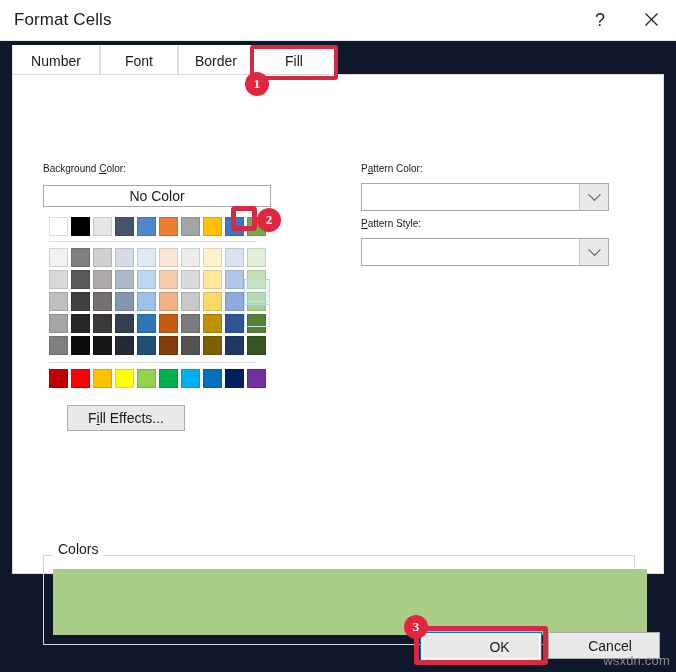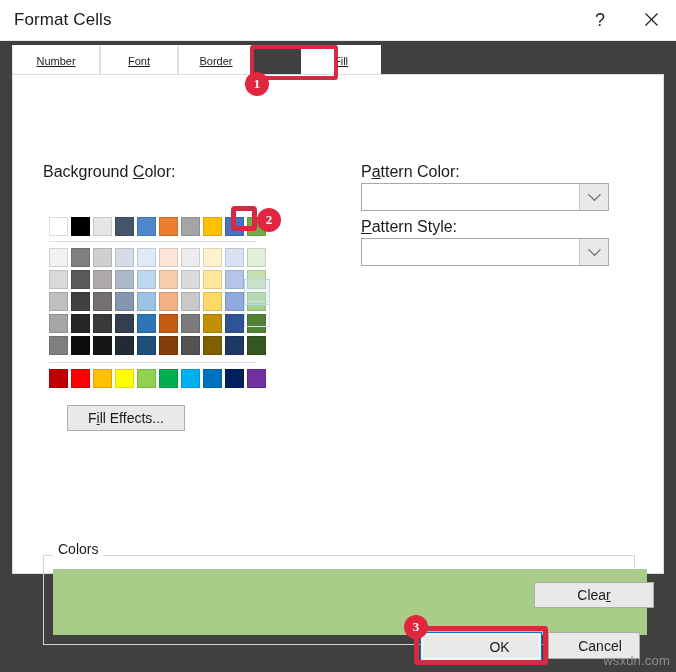--- a/index.html
+++ b/index.html
@@ -16,21 +16,21 @@
     position: relative;
   }
 
   
   #dialog {
     position: absolute;
     left: 0;
     top: 0;
     width: 676px;
     height: 672px;
-    background: #404040;
+    background: #0f172a;
     box-sizing: border-box;
   }
 
   
   #titlebar {
     position: absolute;
     left: 0; top: 0;
     width: 676px;
     height: 40px;
     background: #ffffff;
@@ -68,27 +68,26 @@
     height: 30px;
   }
   .tab {
     position: absolute;
     top: 0;
     height: 30px;
     box-sizing: border-box;
     display: flex;
     align-items: center;
     justify-content: center;
-    font-size: 11px;
+    font-size: 14px;
     color: #1b1b1b;
     background: #ffffff;
     border-left: 1px solid #e1e1e1;
     border-right: 1px solid #e1e1e1;
     border-top: 1px solid transparent;
-    text-decoration: underline;
   }
   .tab.active {
     background: #ffffff;
     border-left: 1px solid #ffffff;
     border-right: 1px solid #ffffff;
   }
 
   
   #panel {
     position: absolute;
@@ -96,21 +95,21 @@
     top: 74px;
     width: 652px;
     height: 500px;
     box-sizing: border-box;
     border: 1px solid #dcdcdc;
     background: #ffffff;
   }
 
   .field-label {
     position: absolute;
-    font-size: 16px;
+    font-size: 10px;
     color: #1b1b1b;
   }
   .ul { text-decoration: underline; }
 
   
   #no-color-btn {
     position: absolute;
     left: 30px;
     top: 110px;
     width: 228px;
@@ -274,21 +273,21 @@
     align-items: center;
     justify-content: center;
     font-size: 14px;
     color: #1b1b1b;
     padding-left: 37px;
   }
   #cancel-btn {
     position: absolute;
     left: 548px;
     top: 632px;
-    width: 92px;
+    width: 112px;
     height: 27px;
     padding-left: 12px;
   }
 
   
   .anno-box {
     position: absolute;
     box-sizing: border-box;
     border: 4px solid #d42a43;
     border-radius: 3px;
@@ -342,27 +341,28 @@
         <line x1="1.5" y1="1.5" x2="13.5" y2="13.5" stroke="#202020" stroke-width="1.3"></line>
         <line x1="13.5" y1="1.5" x2="1.5" y2="13.5" stroke="#202020" stroke-width="1.3"></line>
       </svg>
     </div>
   </div>
 
   <div id="tabstrip">
       <div class="tab" style="left: 0px; width: 88px;">Number</div>
       <div class="tab" style="left: 166px; width: 76px;">Border</div>
       <div class="tab" style="left: 88px; width: 78px;">Font</div>
-      <div class="tab active" style="left: 242px; width: 80px; margin-left: 47px;">Fill</div>
+      <div class="tab active" style="left: 242px; width: 80px;">Fill</div>
     </div>
 
   <div id="panel">
 
     <div class="field-label" style="left:30px; top:88px;">Background <span class="ul">C</span>olor:</div>
 
+    <div id="no-color-btn">No Color</div>
 
     <div id="swatch-area">
         <div class="sw-row">
           <div class="sw" style="left: 0px; background: rgb(255, 255, 255);"></div>
           <div class="sw" style="left: 22px; background: rgb(0, 0, 0);"></div>
           <div class="sw" style="left: 44px; background: rgb(231, 230, 230);"></div>
           <div class="sw" style="left: 66px; background: rgb(68, 84, 106);"></div>
           <div class="sw" style="left: 88px; background: rgb(79, 135, 200);"></div>
           <div class="sw" style="left: 110px; background: rgb(237, 125, 49);"></div>
           <div class="sw" style="left: 132px; background: rgb(165, 165, 165);"></div>
@@ -466,23 +466,20 @@
       <div class="combo-arrow">
           <i></i>
         </div>
     </div>
 
     <div id="sample-group"></div>
     <div id="sample-legend">Colors</div>
     <div id="sample-fill" style="background: rgb(169, 205, 137);"></div>
   </div>
 
-  <div id="clear-btn" class="dlg-btn">
-    <span>Clea<span class="ul">r</span></span>
-  </div>
 
   <div id="ok-btn">
     <div id="ok-btn-inner">OK</div>
   </div>
   <div id="cancel-btn" class="dlg-btn">
     <span>Cancel</span>
   </div>
 
   <div class="anno-box" id="anno-box-tab"></div>
   <div class="anno-box" id="anno-box-sw"></div>

